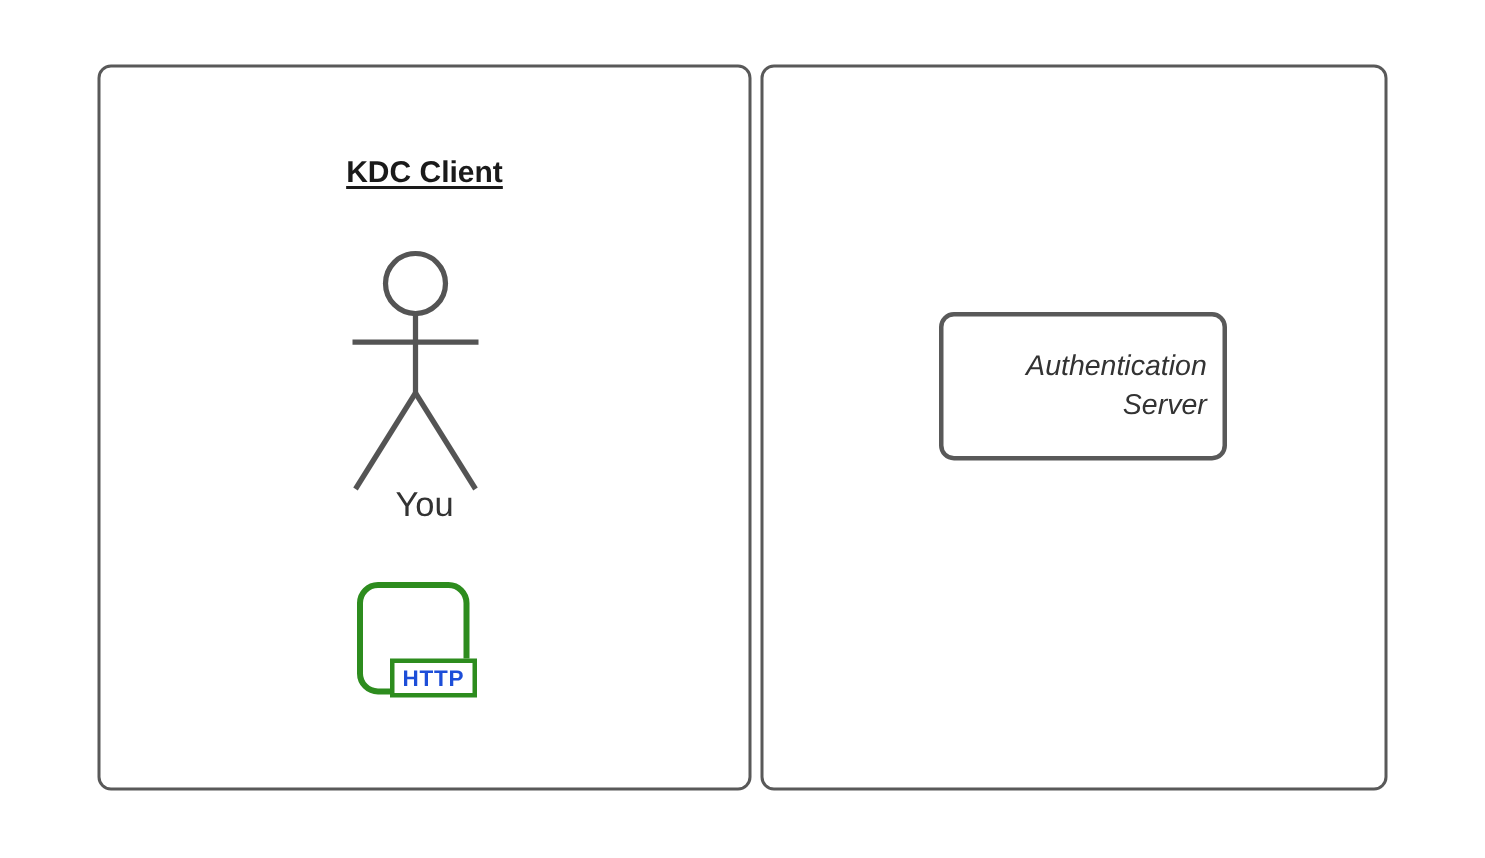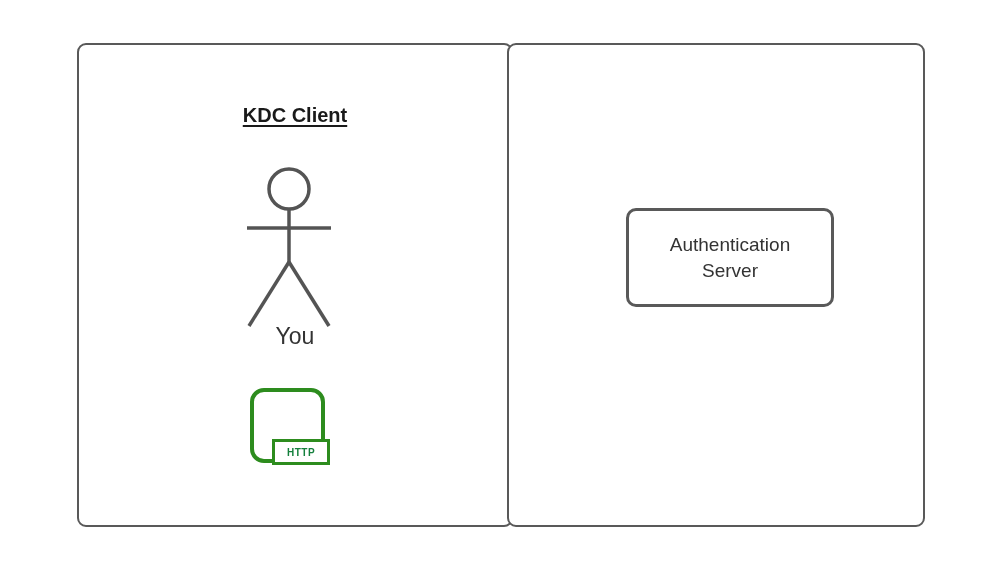--- a/index.html
+++ b/index.html
@@ -17,21 +17,21 @@
   }
   .panel {
     position: absolute;
     top: 43px;
     height: 484px;
     background: #ffffff;
     border: 2.5px solid #595959;
     border-radius: 9px;
     box-sizing: border-box;
   }
-  .panel.left  { left: 77px;  width: 436px; }
+  .panel.left  { left: 65px;  width: 436px; }
   .panel.right { left: 507px; width: 418px; }
 
   .panel-title {
     position: absolute;
     top: 44px;
     left: 0;
     right: 0;
     margin: 0 auto;
     text-align: center;
     font-size: 20px;
@@ -80,51 +80,52 @@
   }
   .http-badge {
     position: absolute;
     left: 22px;
     top: 51px;
     width: 58px;
     height: 26px;
     background: #ffffff;
     border: 3px solid #2d8c1e;
     box-sizing: border-box;
-    color: #15803d;
-    font-size: 10px;
+    color: #1d4ed8;
+    font-size: 15px;
     font-weight: bold;
     display: flex;
     align-items: center;
     justify-content: center;
     letter-spacing: 0.5px;
   }
   .service-label {
     position: absolute;
     top: 430px;
     left: 0;
     right: 0;
     text-align: center;
     font-size: 19px;
     color: #333333;
   }
 
   .node {
     position: absolute;
     left: 117px;
-    width: 208px;
+    width: 192px;
     height: 99px;
     border: 3px solid #595959;
     border-radius: 10px;
     box-sizing: border-box;
     background: #ffffff;
     display: flex;
     align-items: center;
     justify-content: center;
-    text-align: center;
+    text-align: right;
+    font-style: italic;
   }
   .node span {
     display: block;
     width: 165px;
     font-size: 19px;
     line-height: 26px;
     color: #333333;
   }
   .node.auth { top: 163px; }
   .node.tgs  { top: 343px; }

